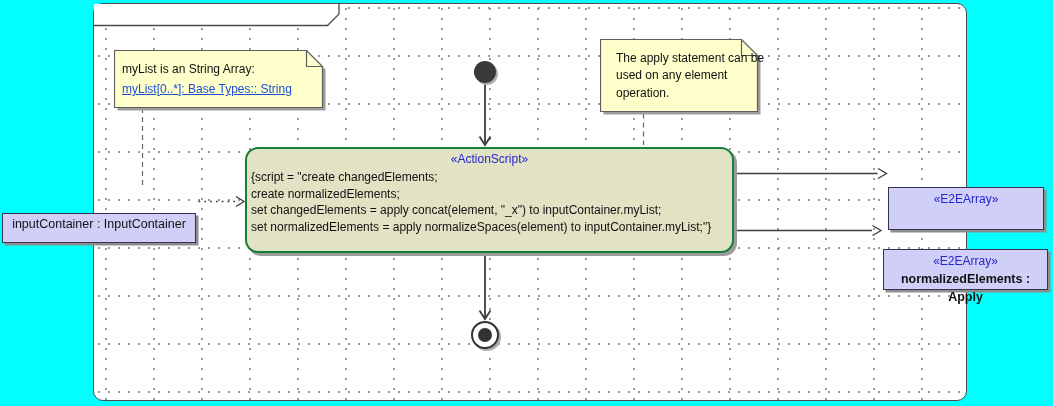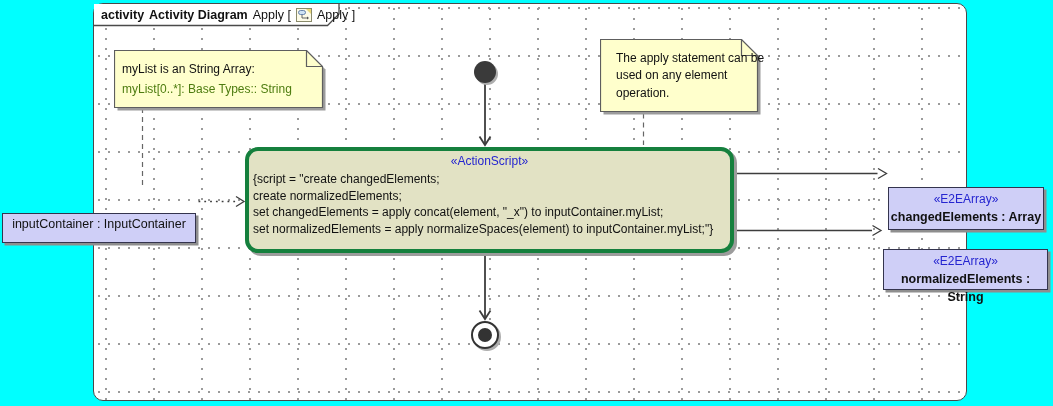--- a/index.html
+++ b/index.html
@@ -20,26 +20,26 @@
     background-position:0px -20px,-12px 0px;
     border:1.5px solid #4a4a4a;border-radius:10px;
   }
   #overlay{left:0;top:0;width:1053px;height:406px;pointer-events:none;}
   
   #tab-content{left:101px;top:5px;height:19px;display:flex;align-items:center;gap:5px;font-size:12.5px;white-space:nowrap;}
   .bold{font-weight:bold;}
   
   .note{pointer-events:auto;}
   .note-text{position:absolute;white-space:nowrap;}
-  .note-link{color:#4d7c0f;}
+  .note-link{color:#1d4ed8;text-decoration:underline;}
   .note-lines span{display:block;line-height:17.4px;}
   
   #action-node{
     left:245px;top:147px;width:489px;height:106px;box-sizing:border-box;
-    background:#e2e2c4;border:4px solid #15803d;border-radius:13px;
+    background:#e2e2c4;border:2px solid #15803d;border-radius:13px;
     box-shadow:3px 3px 0 #9c9c9c;
   }
   .stereo{color:#2525d0;text-align:center;}
   #action-node .stereo{margin-top:3px;}
   #action-node .title{text-align:center;font-weight:bold;margin-top:1px;}
   #action-node .script{margin-top:3px;padding:0 4px;line-height:16.6px;}
   #action-node .script span{display:block;white-space:nowrap;}
   
   .obj{
     box-sizing:border-box;background:#cfcff7;border:1.2px solid #34344e;
@@ -88,35 +88,20 @@
 
     <g stroke="#3d3d3d">
       <path d="M735 230.5 H872" fill="none" stroke-width="1.4"></path>
       <path d="M872.5 225.5 L881 230.5 L872.5 235.5" fill="none" stroke-width="1.3"></path>
     </g>
 
     <path d="M142.5 108 V189" fill="none" stroke="#666" stroke-width="1.2" stroke-dasharray="5 4"></path>
     <path d="M643.5 113.5 V145" fill="none" stroke="#666" stroke-width="1.2" stroke-dasharray="5 4"></path>
   </svg>
 
-  <div id="tab-content" class="abs">
-    <span class="bold">activity</span>
-    <span class="bold">Activity Diagram</span>
-    <span>Apply [</span>
-    <span style="display:inline-flex;">
-      <svg width="16" height="14" viewBox="0 0 16 14">
-        <rect x="0.5" y="0.5" width="15" height="13" fill="#fdfbe8" stroke="#8a8a6a"></rect>
-        <path d="M10 1 L15 1 L15 6 Z" fill="#e8d87a"></path>
-        <rect x="2.5" y="2.5" width="7" height="4" rx="2" fill="#cfe2f4" stroke="#4a6a9a" stroke-width="0.8"></rect>
-        <path d="M6 7 V10 H12" fill="none" stroke="#555" stroke-width="0.9"></path>
-        <path d="M11 8.5 L13 10 L11 11.5 Z" fill="#555"></path>
-      </svg>
-    </span>
-    <span>Apply ]</span>
-  </div>
 
   <div class="abs note" style="left:114px;top:50px;width:213px;height:62px;">
     <svg width="213" height="62" viewBox="0 0 213 62">
       <path d="M3.5 3.5 H195.5 L211.5 19.5 V60.5 H3.5 Z" fill="#9c9c9c"></path>
       <path d="M0.5 0.5 H192.5 L208.5 16.5 V57.5 H0.5 Z" fill="#ffffcc" stroke="#5e5e5e" stroke-width="1.2"></path>
       <path d="M192.5 0.5 V16.5 H208.5" fill="none" stroke="#5e5e5e" stroke-width="1.2"></path>
     </svg>
     <div class="note-text" style="left:8px;top:12px;">myList is an String Array:</div>
     <div class="note-text note-link" style="left:8px;top:32px;">myList[0..*]: Base Types:: String</div>
   </div>
@@ -143,25 +128,24 @@
       <span>set normalizedElements = apply normalizeSpaces(element) to inputContainer.myList;"}</span>
     </div>
   </div>
 
   <div id="input-object" class="abs obj">
     <span>inputContainer : InputContainer</span>
   </div>
 
   <div id="changed-object" class="abs obj">
     <div class="stereo">«E2EArray»</div>
-    <div class="name">changedElements : Array</div>
   </div>
   <div id="normalized-object" class="abs obj">
     <div class="stereo">«E2EArray»</div>
-    <div class="name">normalizedElements : String</div>
+    <div class="name">normalizedElements : Apply</div>
   </div>
 
   <div id="initial-node" class="abs"></div>
   <div id="final-node" class="abs">
     <div class="dot"></div>
   </div>
 
 </div>
 
 </body></html>

